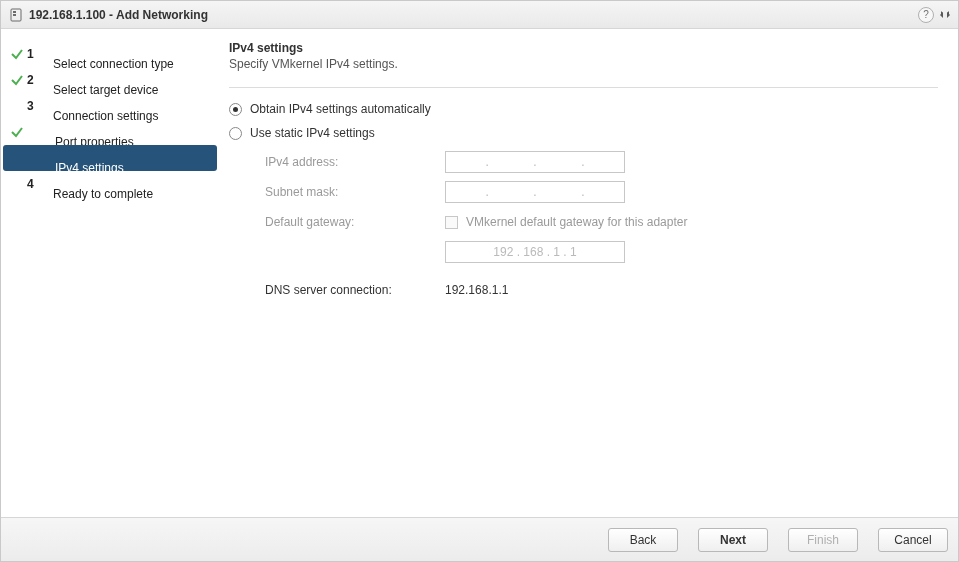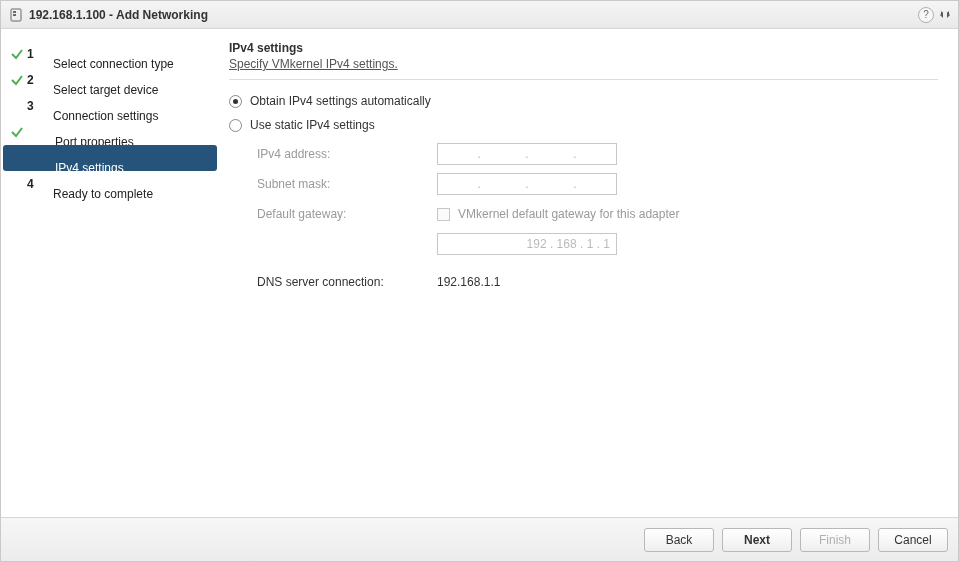--- a/index.html
+++ b/index.html
@@ -115,22 +115,21 @@
     padding: 12px 20px 0 10px;
     overflow-y: auto;
   }
   .content-title {
     font-weight: bold;
     margin-bottom: 2px;
     color: #333;
   }
   .content-subtitle {
     color: #555;
-    margin-bottom: 8px;
-    text-decoration: underline;
+    margin-bottom: 16px;
   }
   .hr {
     border: none;
     border-top: 1px solid #dcdcdc;
     margin: 0 0 14px 0;
   }
   .radio-row {
     display: flex;
     align-items: center;
     margin: 4px 0 10px 0;
@@ -145,21 +144,21 @@
   }
   .radio.checked::after {
     content: '';
     width: 5px; height: 5px;
     background: #333;
     border-radius: 50%;
   }
   .form-row {
     display: flex;
     align-items: center;
-    margin: 6px 0 6px 28px;
+    margin: 6px 0 6px 36px;
     min-height: 24px;
   }
   .form-label {
     width: 180px;
     color: #9a9a9a;
   }
   .ip-input {
     width: 180px;
     height: 22px;
     border: 1px solid #c7c7c7;
@@ -189,21 +188,21 @@
     color: #333;
   }
   .footer {
     height: 44px;
     background: linear-gradient(#f6f6f6, #ececec);
     border-top: 1px solid #d6d6d6;
     display: flex;
     align-items: center;
     justify-content: flex-end;
     padding: 0 10px;
-    gap: 8px;
+    gap: 20px;
   }
   .btn {
     min-width: 70px;
     height: 24px;
     border: 1px solid #b8b8b8;
     border-radius: 3px;
     background: linear-gradient(#ffffff, #efefef);
     font-size: 12px;
     color: #333;
     cursor: pointer;
@@ -340,21 +339,21 @@
       </div>
 
       <div class="form-row gateway-row">
         <span class="form-label">Default gateway:</span>
         <span class="chkbox"></span>
         <span class="gateway-label">VMkernel default gateway for this adapter</span>
       </div>
 
       <div class="form-row">
         <span class="form-label"></span>
-        <div class="ip-input disabled" style="justify-content:flex-end; gap:2px;">
+        <div class="ip-input disabled" style="justify-content:center; gap:2px;">
           <span>192 . 168 .   1  .   1</span>
         </div>
       </div>
 
       <div class="form-row" style="margin-top:14px;">
         <span class="form-label" style="color:#333;">DNS server connection:</span>
         <span class="dns-val">192.168.1.1</span>
       </div>
 
     </div>

